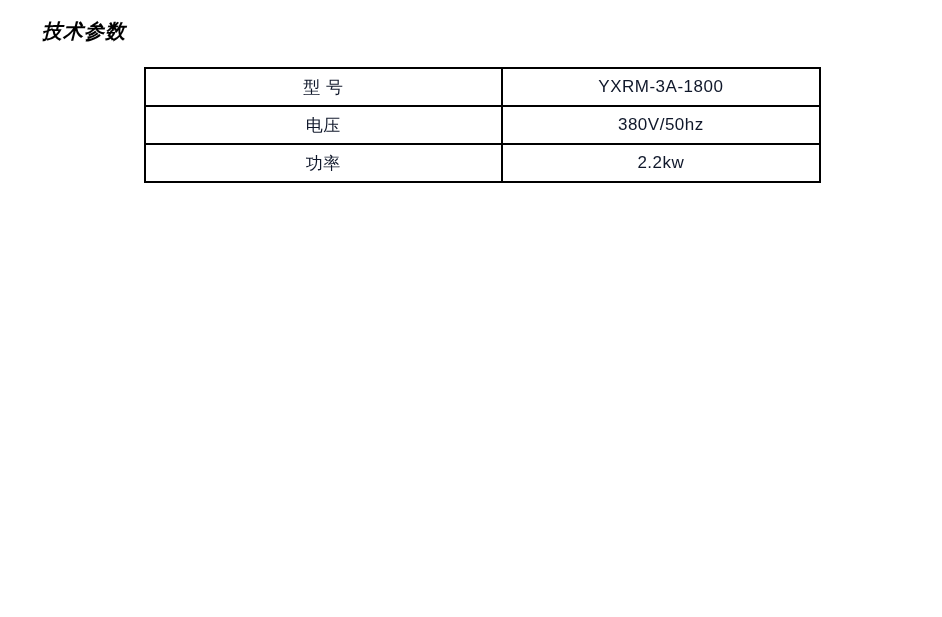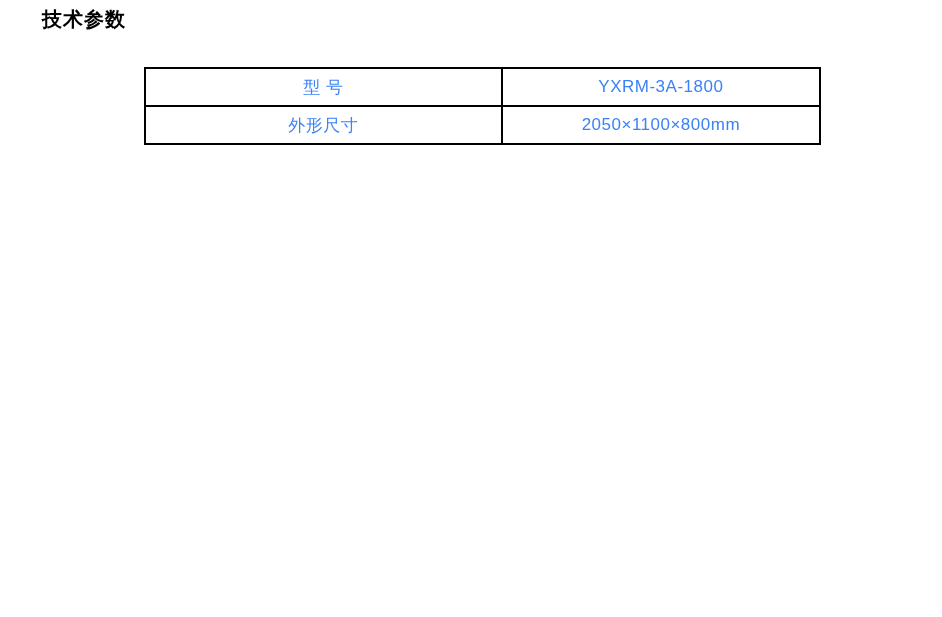--- a/index.html
+++ b/index.html
@@ -8,57 +8,62 @@
     height: 617px;
     background: #ffffff;
     font-family: "Liberation Sans", "DejaVu Sans", sans-serif;
     color: #000000;
     position: relative;
     overflow: hidden;
   }
   .doc-title {
     position: absolute;
     left: 42px;
-    top: 6px;
+    top: 18px;
     font-size: 20px;
     font-weight: bold;
     letter-spacing: 1px;
     color: #000000;
+    font-style: italic;
   }
   table.spec-table {
     position: absolute;
     left: 144px;
     top: 67px;
     width: 677px;
     border-collapse: collapse;
     table-layout: fixed;
   }
   table.spec-table td {
     border: 2px solid #000000;
     height: 38px;
     text-align: center;
     vertical-align: middle;
     font-size: 17px;
-    color: #3b82f6;
+    color: #0f172a;
     padding: 0 4px;
     letter-spacing: 0.5px;
     margin-left: 16px;
   }
   td.col-label { width: 334px; }
   td.col-value { width: 298px; }
 </style>
 </head>
 <body>
 
 <div class="doc-title">技术参数</div>
 
 <table class="spec-table">
   <tbody>
     <tr>
       <td class="col-label">型 号</td>
       <td class="col-value">YXRM-3A-1800</td>
     </tr>
     <tr>
-      <td class="col-label">外形尺寸</td>
-      <td class="col-value">2050×1100×800mm</td>
+      <td class="col-label">电压</td>
+      <td class="col-value">380V/50hz</td>
+    </tr>
+    <tr>
+      <td class="col-label">功率</td>
+      <td class="col-value">2.2kw</td>
     </tr>
   </tbody>
 </table>
 
 </body></html>

